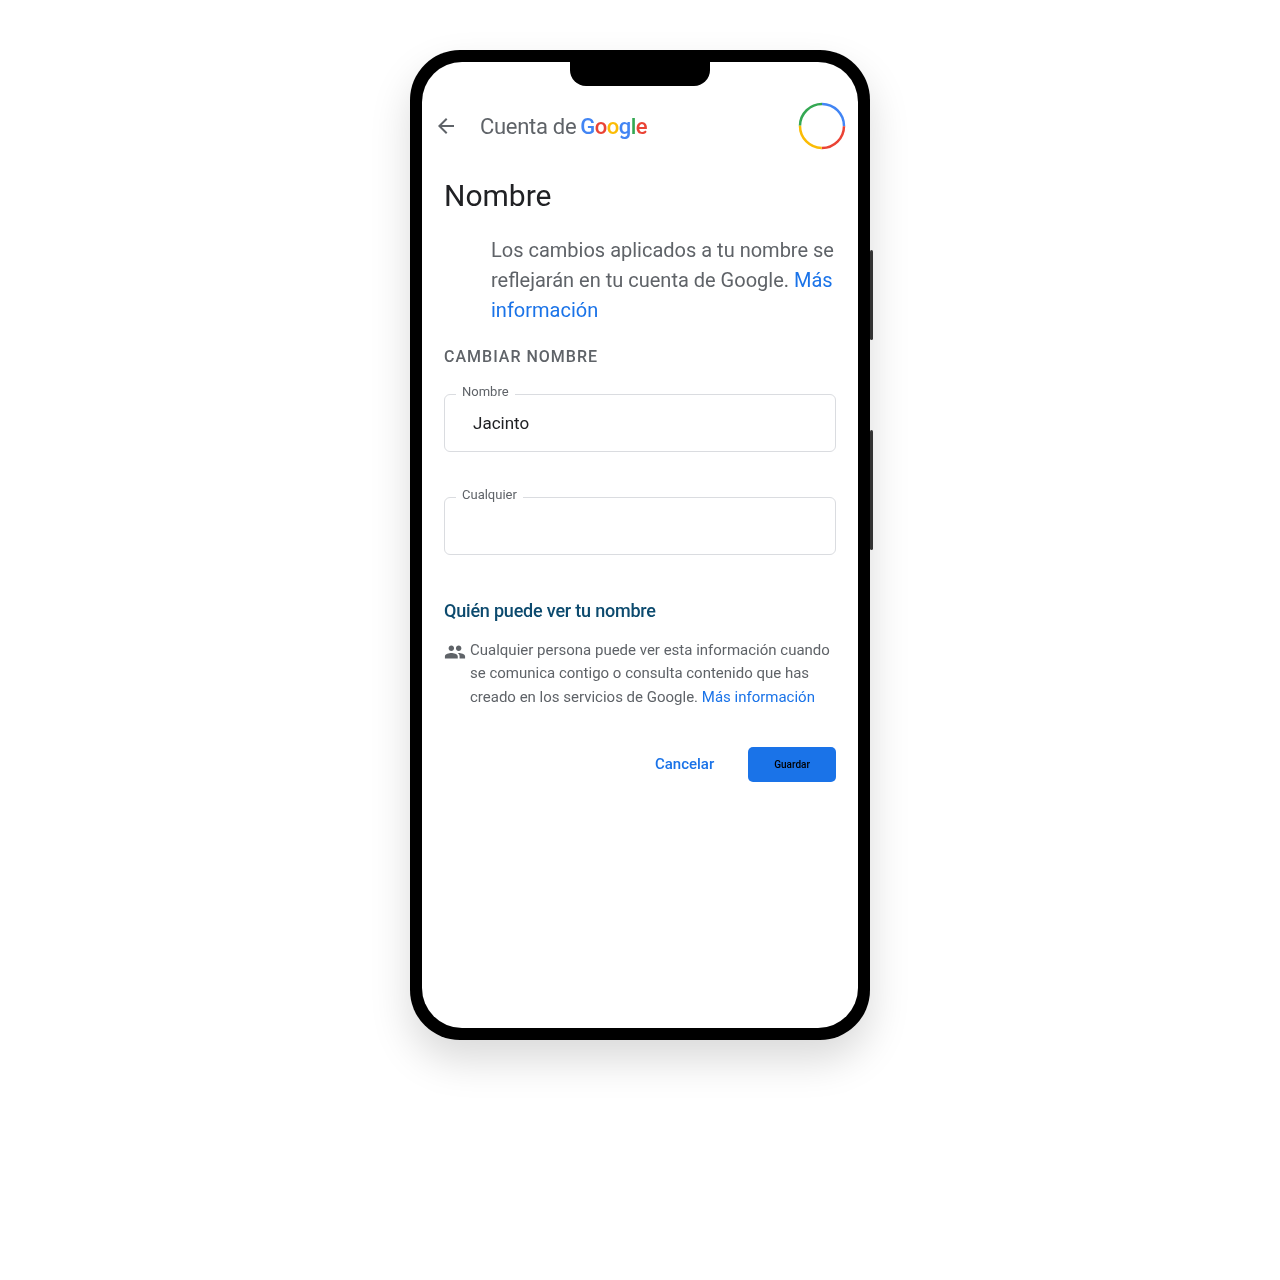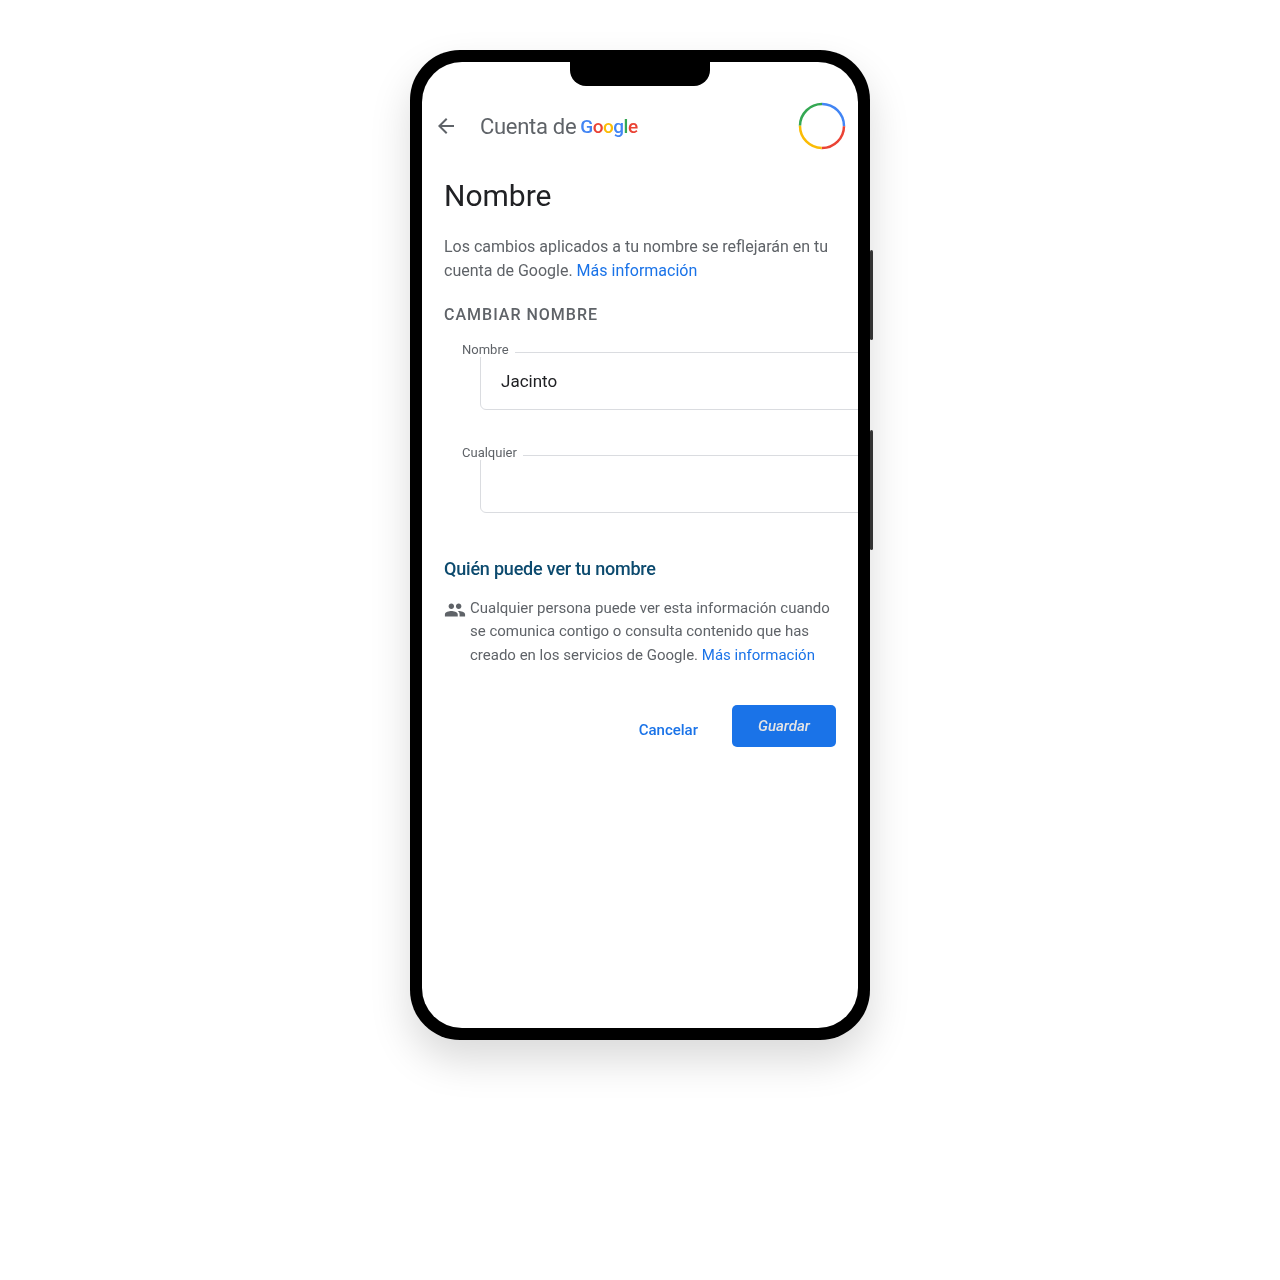--- a/index.html
+++ b/index.html
@@ -83,21 +83,21 @@
       color: #5f6368;
       font-weight: 400;
       letter-spacing: -0.3px;
       display: flex;
       align-items: center;
       gap: 4px;
     }
     .google-logo {
       font-weight: 500;
       letter-spacing: -0.5px;
-      font-size: 19px;
+      font-size: 22px;
     }
     .g1 { color: #4285F4; }
     .g2 { color: #EA4335; }
     .g3 { color: #FBBC05; }
     .g4 { color: #4285F4; }
     .g5 { color: #34A853; }
     .g6 { color: #EA4335; }
     .avatar {
       margin-left: auto;
       width: 48px;
@@ -113,24 +113,25 @@
     .content {
       padding: 12px 22px;
     }
     .page-title {
       font-size: 30px;
       color: #202124;
       font-weight: 400;
       margin-bottom: 22px;
     }
     .description {
-      font-size: 16px;
+      font-size: 20px;
       color: #5f6368;
       line-height: 1.5;
       margin-bottom: 22px;
+      margin-left: 47px;
     }
     .link {
       color: #1a73e8;
       text-decoration: none;
       cursor: pointer;
     }
     .section-label {
       font-size: 16px;
       color: #5f6368;
       letter-spacing: 1px;
@@ -145,28 +146,27 @@
       position: absolute;
       top: -10px;
       left: 12px;
       background: white;
       padding: 0 6px;
       font-size: 13px;
       color: #5f6368;
     }
     .text-input {
       width: 100%;
-      padding: 18px 20px;
+      padding: 18px 28px;
       border: 1px solid #dadce0;
       border-radius: 6px;
       font-size: 17px;
       color: #202124;
       outline: none;
       font-family: inherit;
-      margin-left: 36px;
     }
     .subsection-title {
       font-size: 18px;
       color: #0c4a6e;
       font-weight: 500;
       margin-top: 30px;
       margin-bottom: 18px;
       letter-spacing: -0.2px;
     }
     .visibility-row {
@@ -182,43 +182,42 @@
     .visibility-text {
       font-size: 15px;
       color: #5f6368;
       line-height: 1.55;
     }
     .button-row {
       display: flex;
       justify-content: flex-end;
       gap: 20px;
       margin-top: 38px;
-      align-items: flex-end;
+      align-items: center;
     }
     .btn-text {
       background: none;
       border: none;
       color: #1a73e8;
       font-size: 15px;
       font-weight: 500;
       cursor: pointer;
       padding: 8px 14px;
       font-family: inherit;
     }
     .btn-primary {
       background: #1a73e8;
-      color: #e5e5e5;
+      color: #000000;
       border: none;
-      font-size: 15px;
+      font-size: 10px;
       font-weight: 500;
       padding: 12px 26px;
       border-radius: 5px;
       cursor: pointer;
       font-family: inherit;
-      font-style: italic;
     }
   </style>
 </head>
 <body>
 
 <div class="phone-frame">
   <div class="phone-screen">
     <div class="notch">
       <div class="notch-fill"></div>
     </div>

